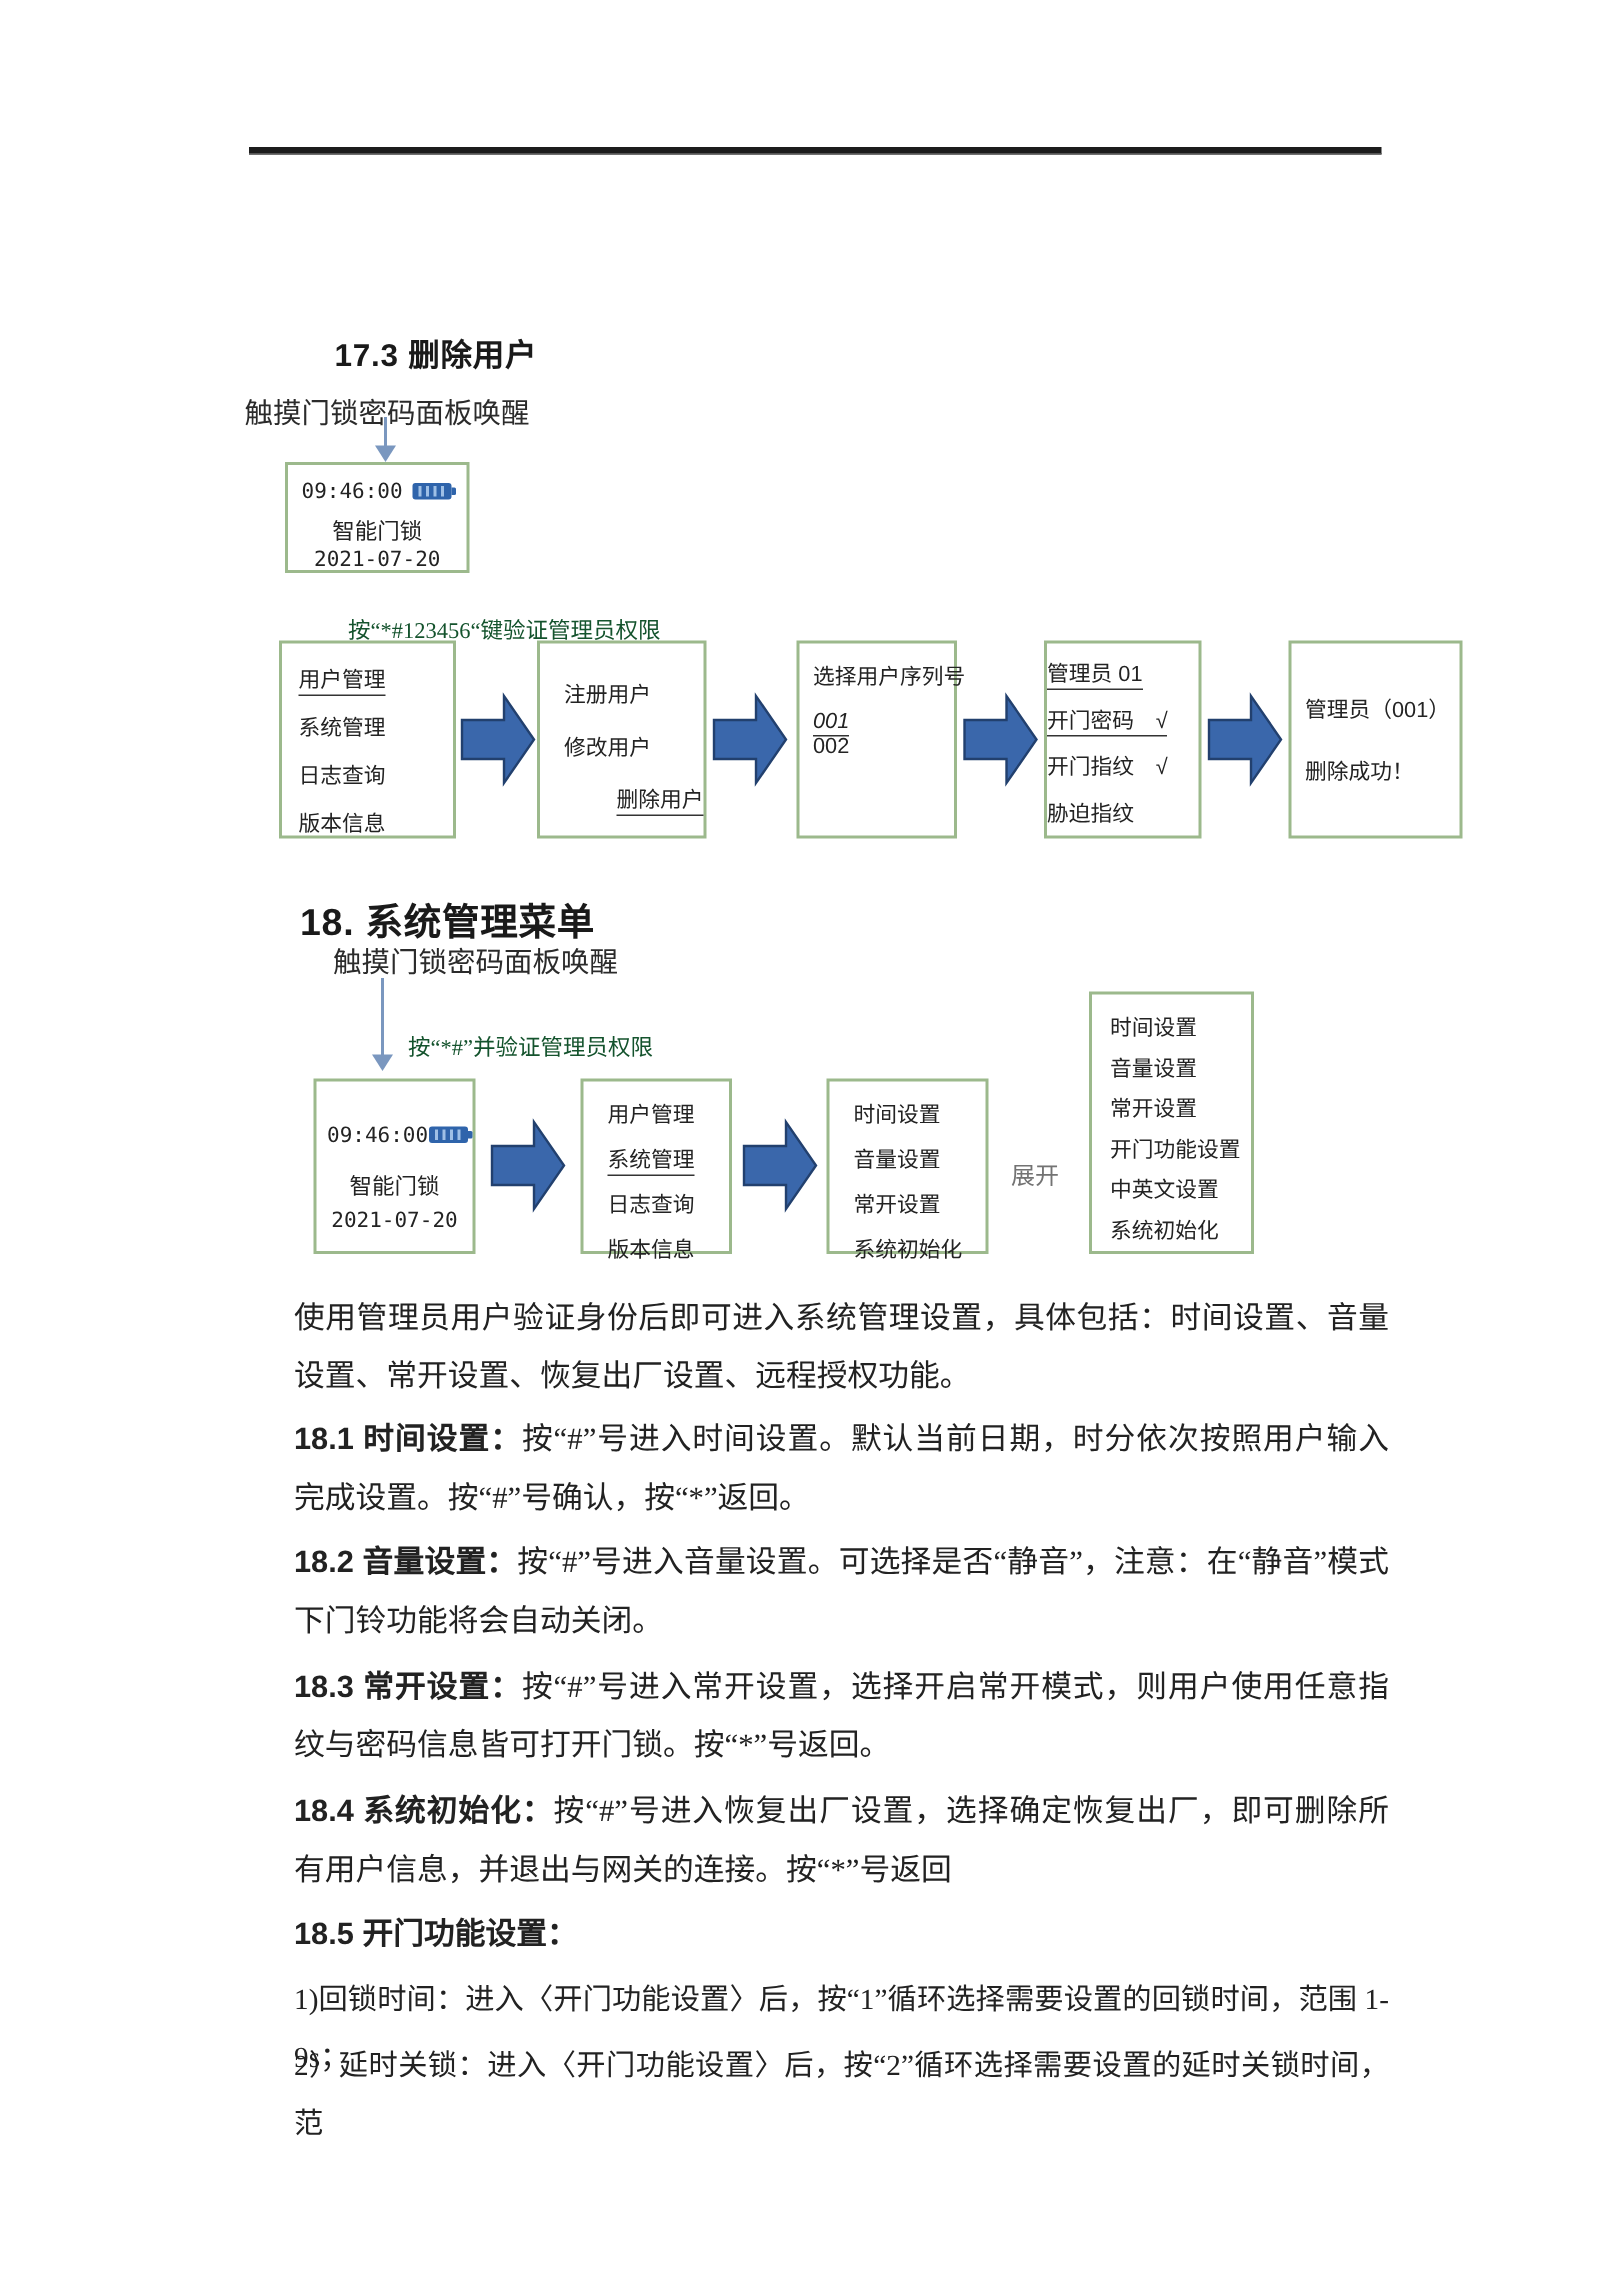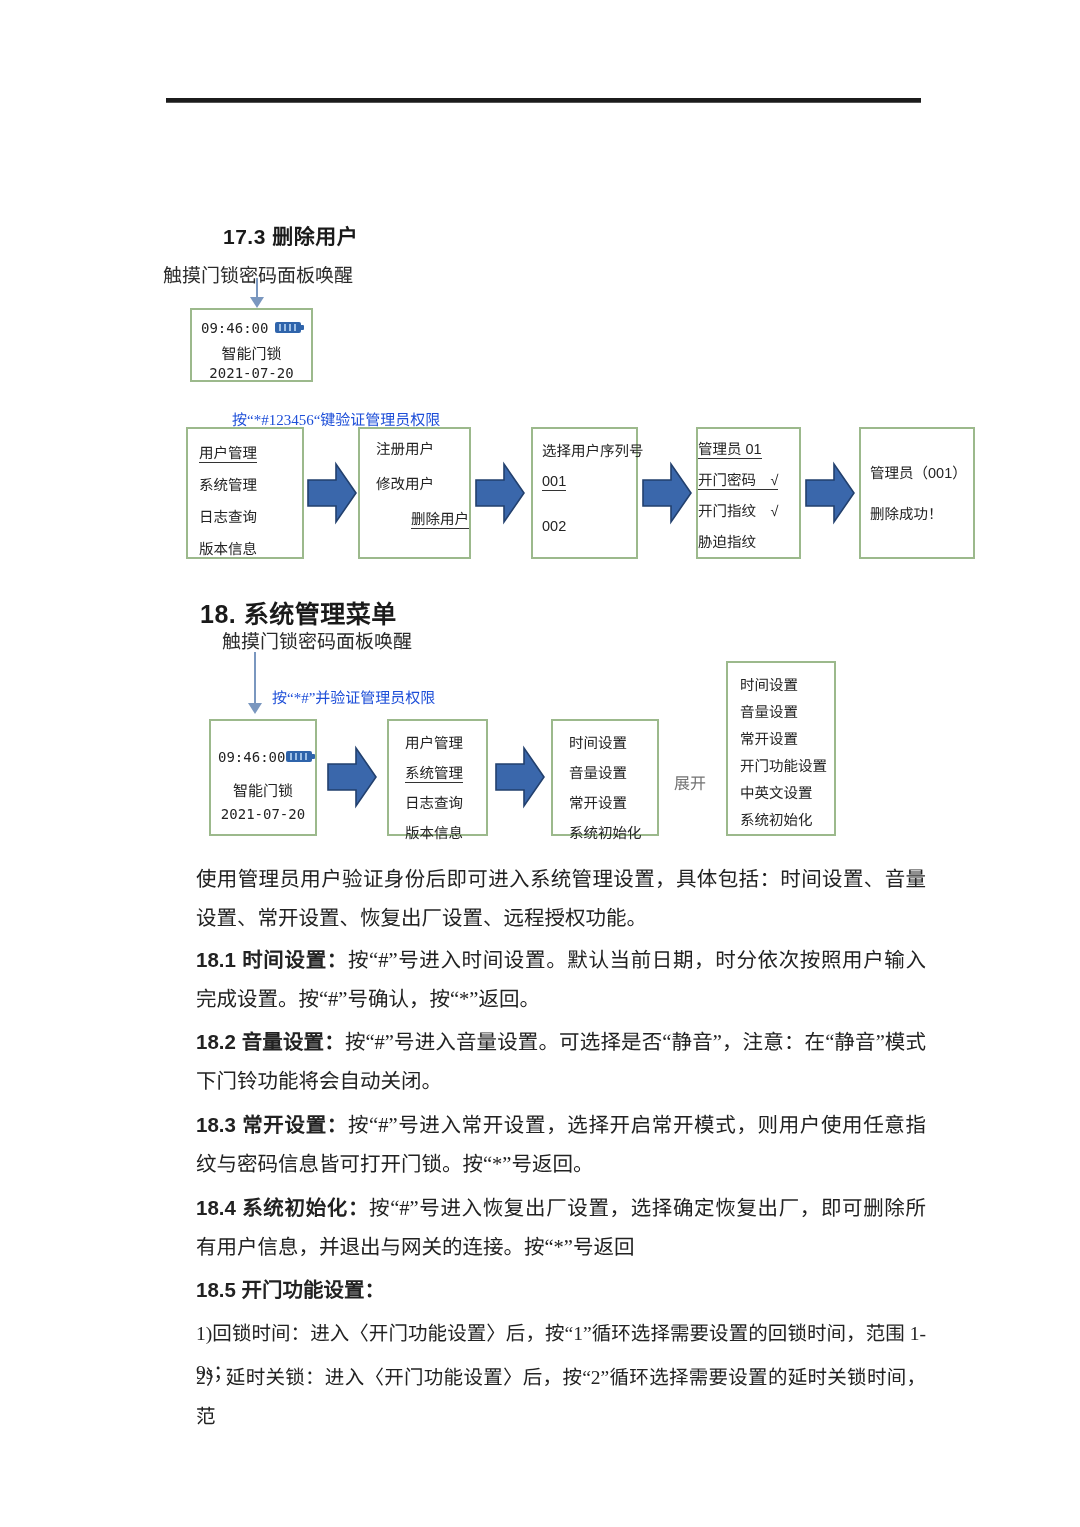--- a/index.html
+++ b/index.html
@@ -46,21 +46,21 @@
     color: #2b2b2b;
     white-space: nowrap;
   }
   #cap-1 { left: 163px; top: 260px; }
   #cap-2 { left: 222px; top: 626px; }
 
   .arrow-note {
     position: absolute;
     font-family: "Liberation Serif", "DejaVu Serif", serif;
     font-size: 15px;
-    color: #1d4ed8;
+    color: #14532d;
     white-space: nowrap;
   }
   #note-1 { left: 232px; top: 408px; }
   #note-2 { left: 272px; top: 686px; }
 
   .expand-label {
     position: absolute;
     font-family: "Liberation Serif", "DejaVu Serif", serif;
     font-size: 16px;
     color: #737373;
@@ -222,30 +222,30 @@
 
 <div class="gbox" id="b173-0" style="left:186px; top:427px; width:118px; height:132px;">
     <ul class="menu-list left-al" style="top: 12px; padding-left: 11px;">
       <li style="margin-bottom: 11px;"><span class="u">用户管理</span></li>
       <li style="margin-bottom: 11px;"><span>系统管理</span></li>
       <li style="margin-bottom: 11px;"><span>日志查询</span></li>
       <li style="margin-bottom: 11px;"><span>版本信息</span></li>
     </ul>
   </div>
 <div class="gbox" id="b173-1" style="left:358px; top:427px; width:113px; height:132px;">
-    <ul class="menu-list left-al" style="top: 8px; padding-left: 16px;">
+    <ul class="menu-list left-al" style="top: 22px; padding-left: 16px;">
       <li style="margin-bottom: 14px;"><span>注册用户</span></li>
       <li style="margin-bottom: 14px;"><span>修改用户</span></li>
       <li style="margin-bottom: 14px; text-align: right;"><span class="u">删除用户</span></li>
     </ul>
   </div>
 <div class="gbox" id="b173-2" style="left:531px; top:427px; width:107px; height:132px;">
     <ul class="menu-list left-al" style="top: 10px; padding-left: 9px;">
       <li style="margin-bottom: 13px;"><span>选择用户序列号</span></li>
-      <li style="margin-bottom: 29px;"><span class="u">001</span></li>
+      <li style="margin-bottom: 1px; font-style: italic;"><span class="u">001</span></li>
       <li style="margin-bottom: 13px;"><span>002</span></li>
     </ul>
   </div>
 <div class="gbox" id="b173-3" style="left:696px; top:427px; width:105px; height:132px;">
     <ul class="menu-list left-al" style="top: 8px; padding-left: 0;">
       <li style="margin-bottom: 10px;"><span class="u">管理员 01</span></li>
       <li style="margin-bottom: 10px;"><span class="u">开门密码　√</span></li>
       <li style="margin-bottom: 10px;"><span>开门指纹　√</span></li>
       <li style="margin-bottom: 0;"><span>胁迫指纹</span></li>
     </ul>

